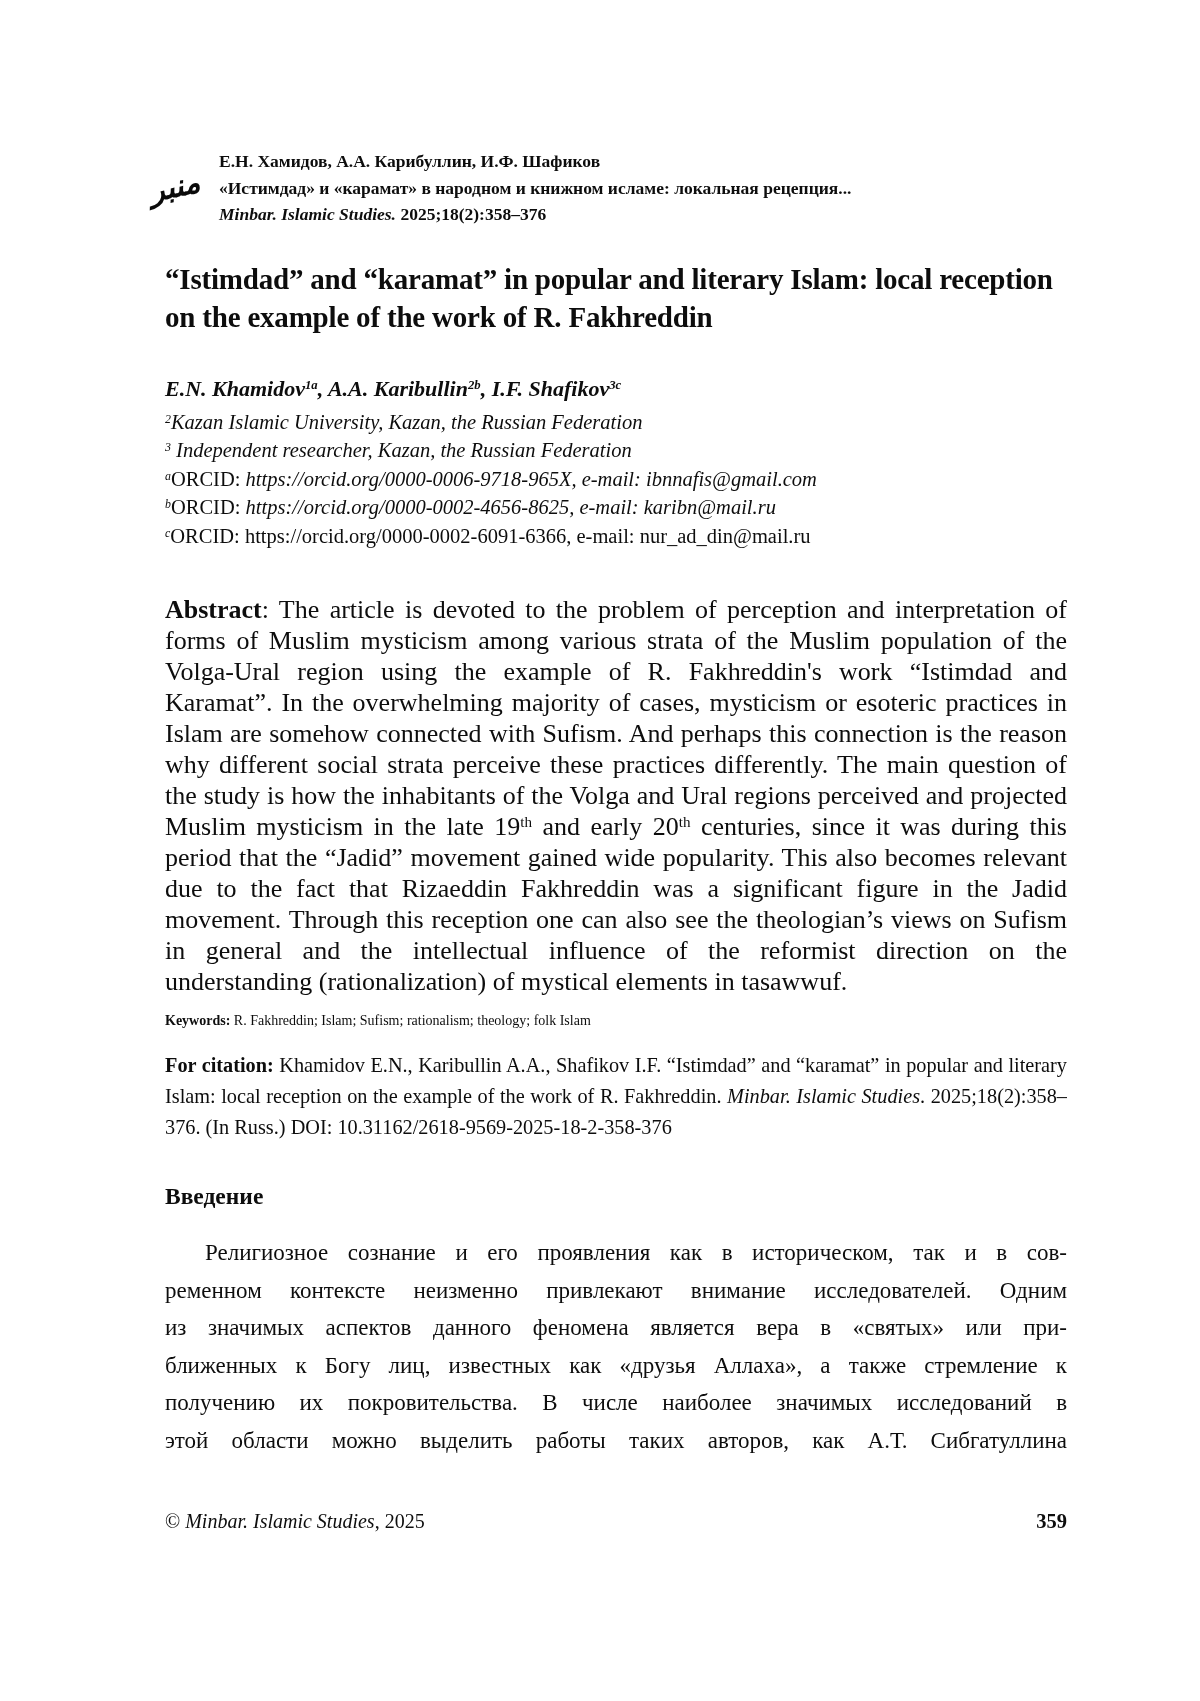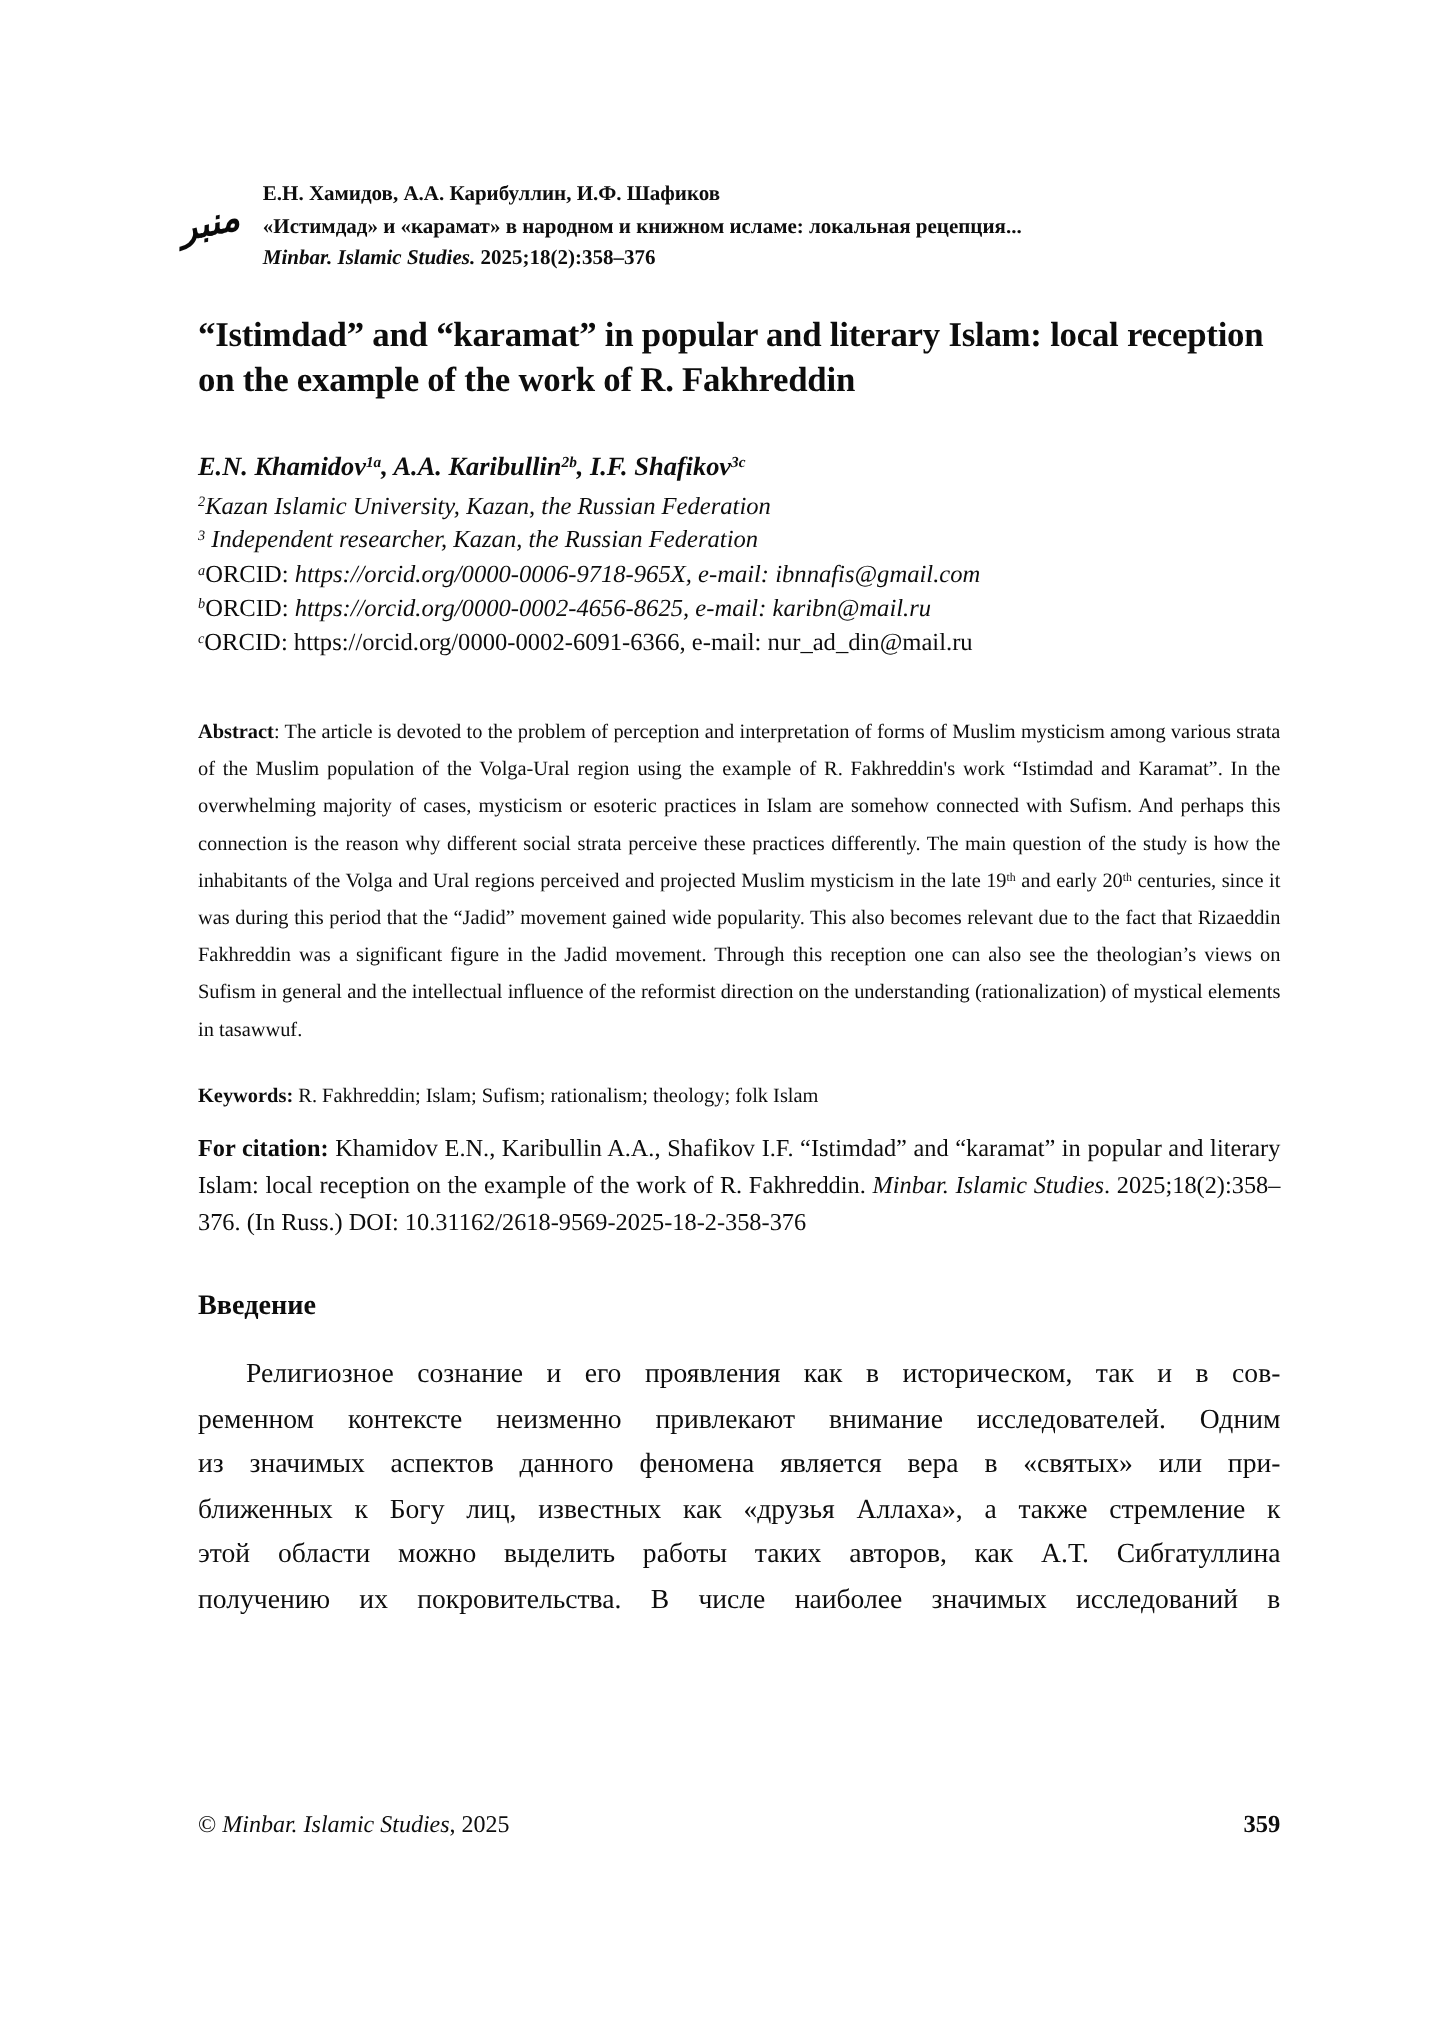--- a/index.html
+++ b/index.html
@@ -27,22 +27,22 @@
   .rh-text { margin-left: 24px; font-weight: bold; font-size: 17.5px; line-height: 26.5px; }
   
   .title { font-weight: bold; font-size: 29px; line-height: 38px; margin: 32px 0 0 0; letter-spacing: -0.2px; }
   
   .authors { margin-top: 40px; font-size: 22px; font-weight: bold; font-style: italic; }
   .affil-block { margin-top: 6px; font-size: 20.5px; line-height: 28.5px; }
   .affil { font-style: italic; }
   .orcid-line { font-style: normal; }
   sup { font-size: 58%; line-height: 0; vertical-align: baseline; position: relative; top: -0.5em; }
   
-  .abstract { margin: 44px 0 0 0; font-size: 17px; line-height: 31px; text-align: justify; }
-  .keywords { margin: 24px 0 0 0; font-size: 17px; line-height: 31px; }
+  .abstract { margin: 44px 0 0 0; font-size: 26px; line-height: 31px; text-align: justify; }
+  .keywords { margin: 8px 0 0 0; font-size: 14px; line-height: 31px; }
   .citation { margin: 14px 0 0 0; font-size: 20.3px; line-height: 31px; text-align: justify; }
   
   .section-heading { font-size: 23.5px; font-weight: bold; margin: 40px 0 0 0; }
   .ru-paragraph { margin-top: 24px; font-size: 23px; line-height: 37.5px; }
   .ru-line { text-align: justify; text-align-last: justify; }
   .ru-line:first-child { text-indent: 40px; }
   
   .page-footer {
     position: absolute; top: 1508px; left: 165px; right: 133px;
     display: flex; justify-content: space-between; align-items: flex-start;
@@ -84,22 +84,22 @@
 
   <p class="citation"><span style="font-weight: bold;">For citation:</span><span> Khamidov E.N., Karibullin A.A., Shafikov I.F. “Istimdad” and “karamat” in popular and literary Islam: local reception on the example of the work of R. Fakhreddin. </span><span style="font-style: italic;">Minbar. Islamic Studies</span><span>. 2025;18(2):358–376. (In Russ.) DOI: 10.31162/2618-9569-2025-18-2-358-376</span></p>
 
   <h2 class="section-heading">Введение</h2>
 
   <div class="ru-paragraph">
       <div class="ru-line">Религиозное сознание и его проявления как в историческом, так и в сов-</div>
       <div class="ru-line">ременном контексте неизменно привлекают внимание исследователей. Одним</div>
       <div class="ru-line">из значимых аспектов данного феномена является вера в «святых» или при-</div>
       <div class="ru-line">ближенных к Богу лиц, известных как «друзья Аллаха», а также стремление к</div>
+      <div class="ru-line">получению их покровительства. В числе наиболее значимых исследований в</div>
       <div class="ru-line">этой области можно выделить работы таких авторов, как А.Т. Сибгатуллина</div>
-      <div class="ru-line">получению их покровительства. В числе наиболее значимых исследований в</div>
     </div>
 
   <footer class="page-footer">
     <div>
       <div><span>© </span><span style="font-style: italic;">Minbar. Islamic Studies</span><span>, 2025</span></div>
     </div>
     <div class="page-number">359</div>
   </footer>
 
 </div>

